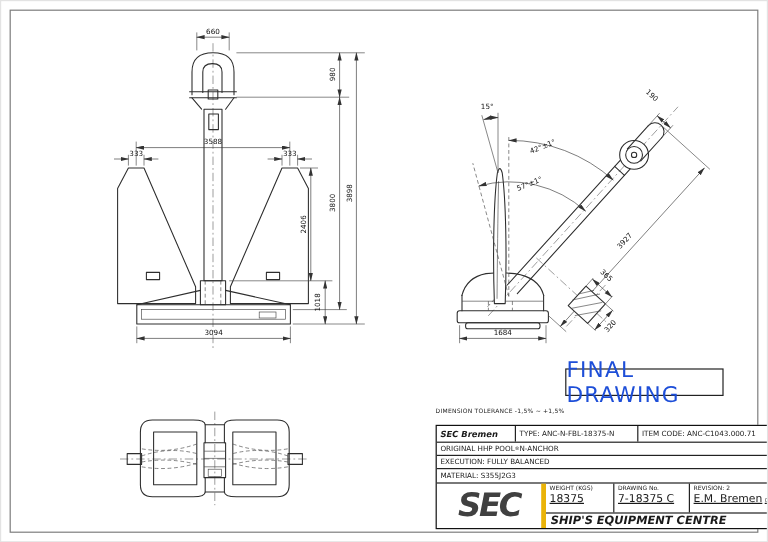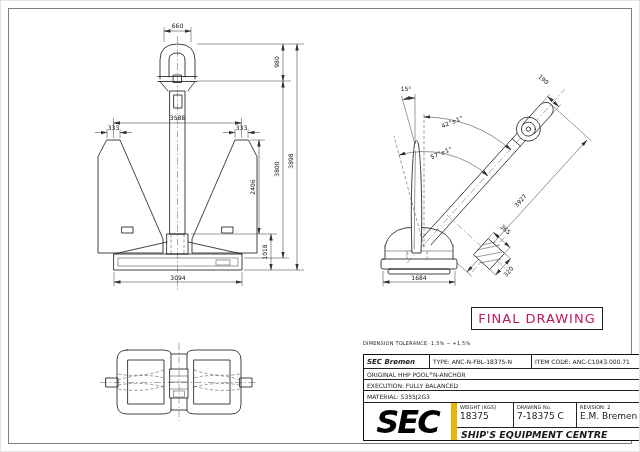--- a/index.html
+++ b/index.html
@@ -10,43 +10,43 @@
   svg .ln{stroke:#2e2e2e;stroke-width:.9;fill:none;stroke-linejoin:round;stroke-linecap:round;}
   svg .fw{stroke:#2e2e2e;stroke-width:.9;fill:#ffffff;stroke-linejoin:round;}
   svg .thin{stroke:#4a4a4a;stroke-width:.55;fill:none;}
   svg .dim{stroke:#3a3a3a;stroke-width:.55;fill:none;}
   svg .cl{stroke:#5a5a5a;stroke-width:.5;fill:none;stroke-dasharray:7 2.5 1.5 2.5;}
   svg .hid{stroke:#4a4a4a;stroke-width:.55;fill:none;stroke-dasharray:3.2 2.2;}
   svg text{font-family:"DejaVu Sans",sans-serif;font-size:6px;fill:#111;}
   svg text.mid{text-anchor:middle;}
   .note{position:absolute;left:362px;top:339px;font-size:5px;letter-spacing:.2px;color:#222;}
   .stamp{position:absolute;left:470px;top:306px;width:130px;height:21px;border:1.2px solid #222;
-         display:flex;align-items:center;justify-content:center;font-size:13px;letter-spacing:1px;color:#be185d;}
+         display:flex;align-items:center;justify-content:center;font-size:18px;letter-spacing:1px;color:#1d4ed8;}
   .tb{position:absolute;left:362px;top:353px;width:306px;border:1.2px solid #111;box-sizing:border-box;
       display:flex;flex-direction:column;background:#fff;}
   .tb .row{display:flex;border-bottom:1px solid #222;box-sizing:border-box;align-items:center;}
   .tb .r1{height:14px;}
   .tb .r2,.tb .r3{height:11px;}
   .tb .r4{height:12px;}
   .tb .cell{padding:0 3px;font-size:6px;white-space:nowrap;box-sizing:border-box;display:flex;align-items:center;height:100%;}
   .tb .company{width:66px;font-weight:bold;font-style:italic;font-size:7px;border-right:1px solid #222;}
   .tb .typec{width:102px;border-right:1px solid #222;}
   .tb .itemc{flex:1;}
   .tb sup{font-size:4px;line-height:0;vertical-align:super;}
   .tb .bottom{display:flex;height:37px;}
-  .tb .logo{width:87px;border-right:6px solid #eab308;display:flex;align-items:center;justify-content:center;
-            font-weight:900;font-style:italic;font-size:32px;letter-spacing:-2px;color:#000000;transform-origin:center;}
+  .tb .logo{width:87px;border-right:4px solid #eab308;display:flex;align-items:center;justify-content:center;
+            font-weight:900;font-style:italic;font-size:27px;letter-spacing:-2px;color:#404040;transform-origin:center;}
   .tb .rightpart{flex:1;display:flex;flex-direction:column;}
   .tb .vals{display:flex;height:25px;border-bottom:1px solid #222;box-sizing:border-box;}
   .tb .vcell{display:flex;flex-direction:column;border-right:1px solid #222;box-sizing:border-box;padding:1px 3px 0 3px;}
   .tb .vcell.w{width:57px;}
   .tb .vcell.d{width:63px;}
   .tb .vcell.r{flex:1;border-right:none;}
   .tb .lab{font-size:5px;color:#222;white-space:nowrap;}
-  .tb .val{font-size:9px;margin-top:1px;white-space:nowrap;}
+  .tb .val{font-size:9px;margin-top:1px;white-space:nowrap;text-decoration:underline;}
   .tb .date{font-size:4.5px;color:#333;margin-left:2px;}
   .tb .footer{flex:1;display:flex;align-items:center;padding:0 4px;font-weight:bold;font-style:italic;font-size:9.5px;
               justify-content:space-between;}
   .tb .dots{font-weight:900;letter-spacing:2px;font-size:8px;}
 </style>
 </head>
 <body>
 
 <div class="page">
   <div class="frame"></div>

